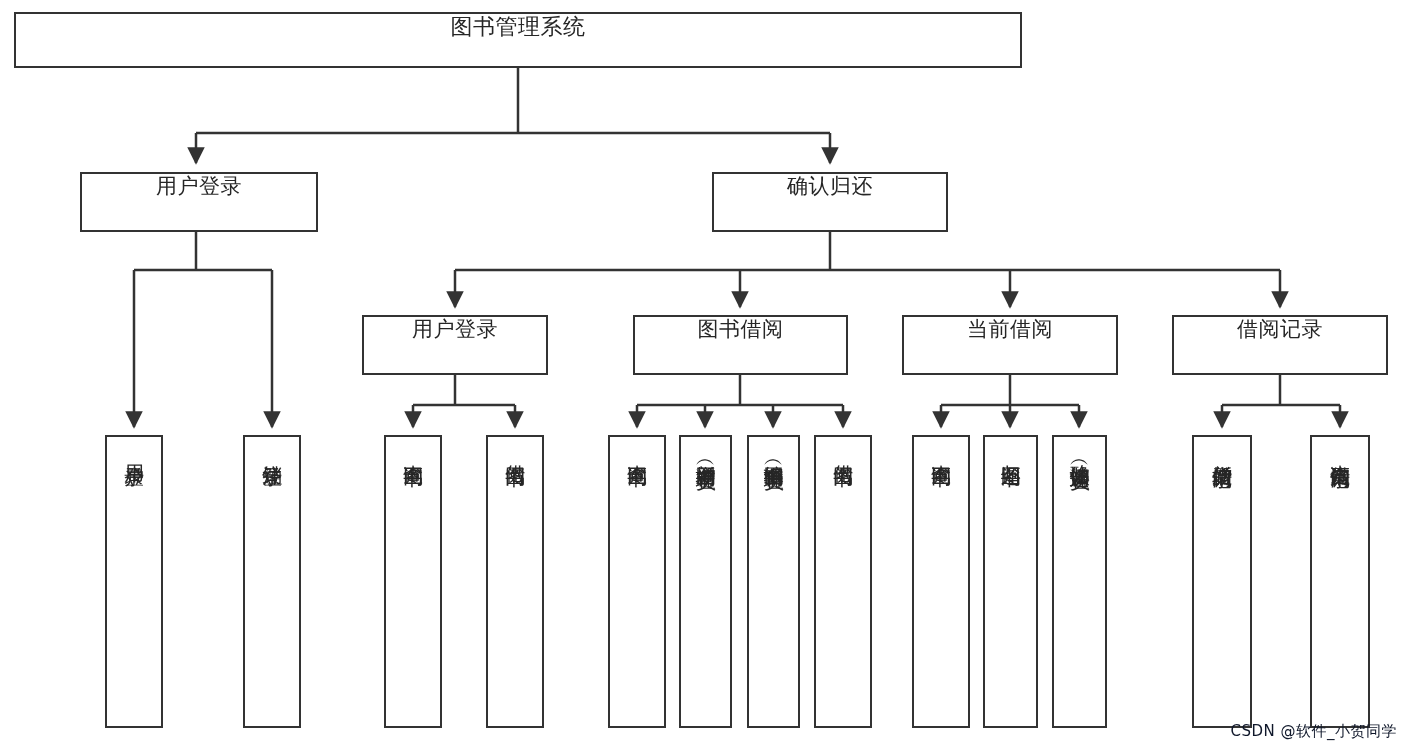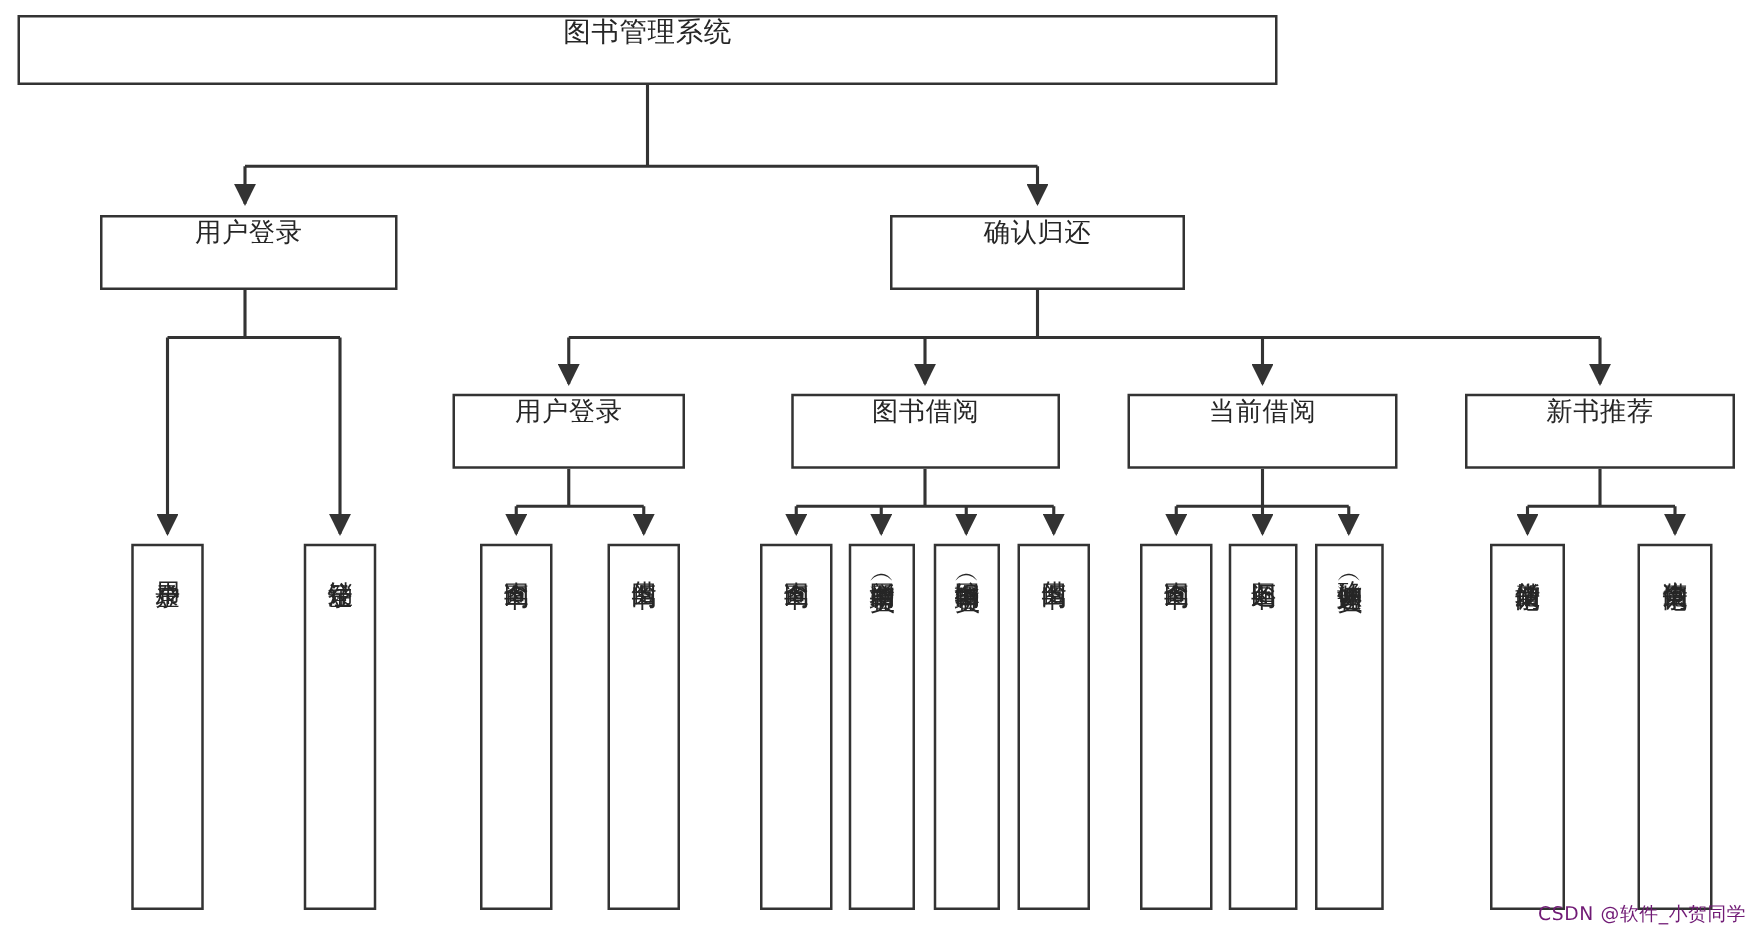--- a/index.html
+++ b/index.html
@@ -66,21 +66,21 @@
     font-size: 21px;
   }
   .node.level3 .node-label {
     font-size: 21px;
   }
   #watermark {
     position: absolute;
     right: 8px;
     bottom: 6px;
     font-size: 15px;
-    color: #701a75;
+    color: #0f172a;
     z-index: 5;
     white-space: nowrap;
     letter-spacing: 0.5px;
   }
 </style>
 </head>
 <body>
 
 <div id="diagram">
 
@@ -152,21 +152,21 @@
 
   <div class="node level3" style="left:633px; top:315px; width:215px; height:60px;">
     <span class="node-label">图书借阅</span>
   </div>
 
   <div class="node level3" style="left:902px; top:315px; width:216px; height:60px;">
     <span class="node-label">当前借阅</span>
   </div>
 
   <div class="node level3" style="left:1172px; top:315px; width:216px; height:60px;">
-    <span class="node-label">新书推荐</span>
+    <span class="node-label">借阅记录</span>
   </div>
 
   <div class="node vertical" style="left:105px; top:435px; width:58px; height:293px;">
     <span class="node-label">用户登录</span>
   </div>
 
   <div class="node vertical" style="left:243px; top:435px; width:58px; height:293px;">
     <span class="node-label">注销登录</span>
   </div>
 

